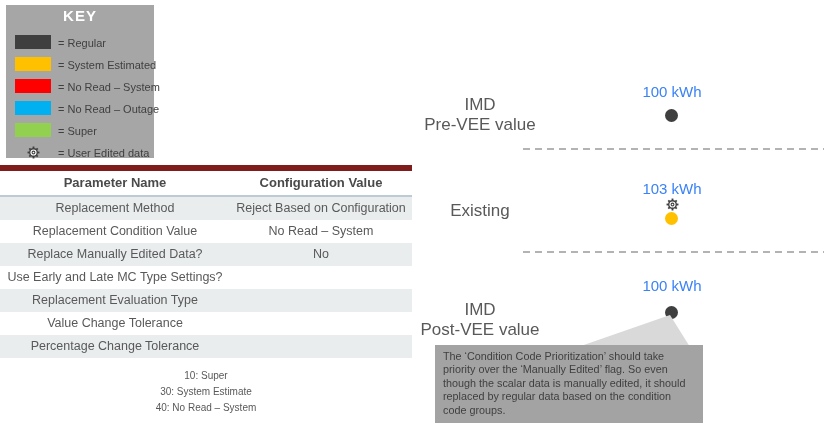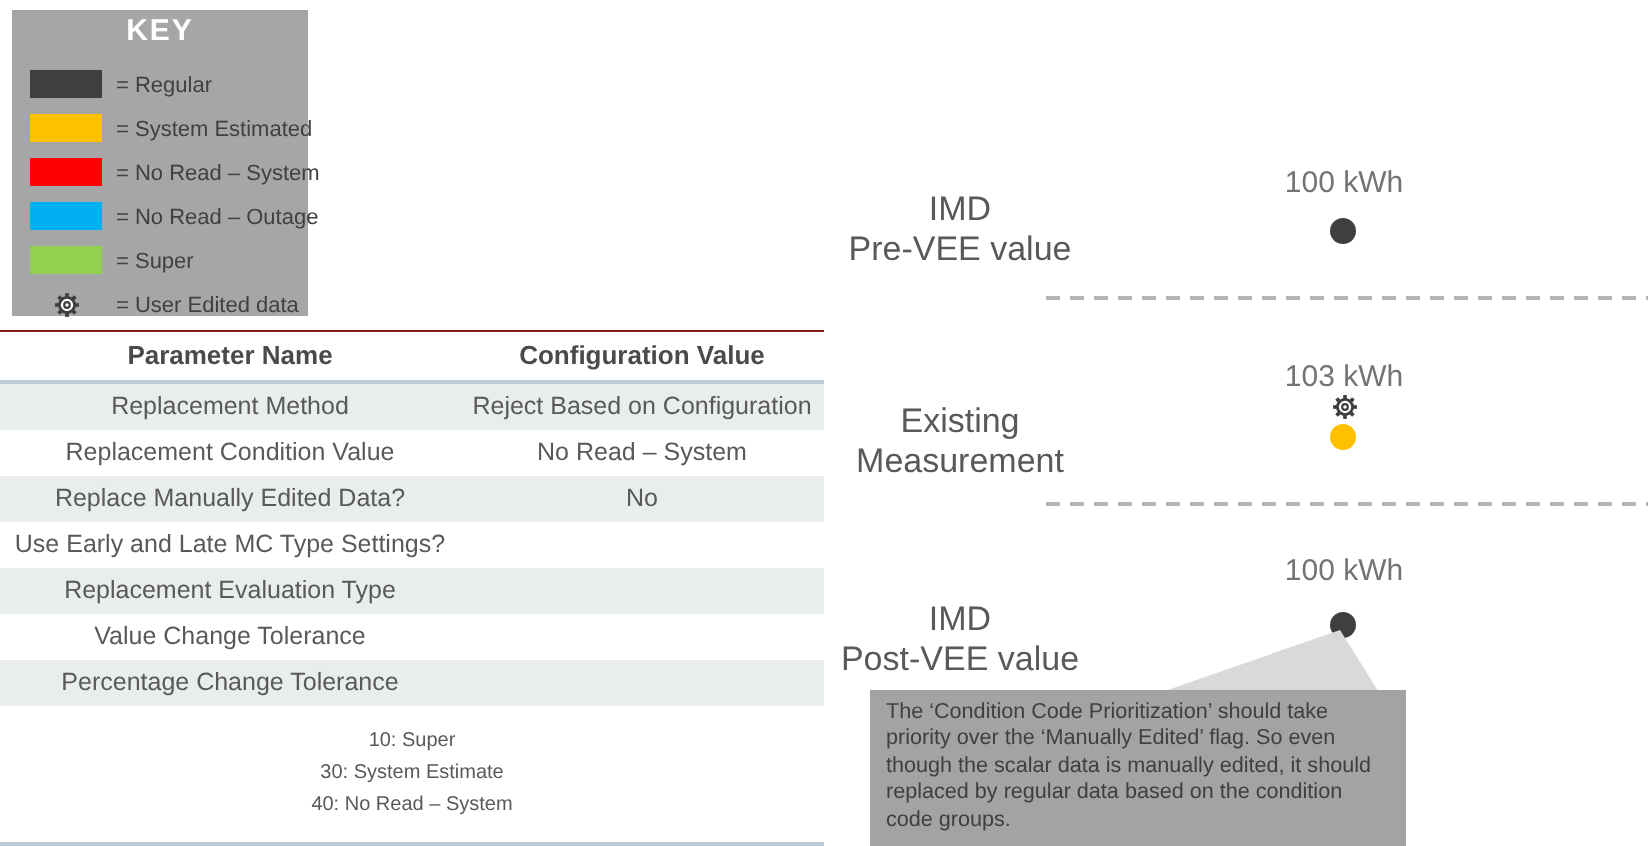--- a/index.html
+++ b/index.html
@@ -10,31 +10,31 @@
   
   .key-box{position:absolute;left:6px;top:5px;width:148px;height:153px;background:#a6a6a6;}
   .key-title{text-align:center;color:#ffffff;font-weight:bold;font-size:15px;letter-spacing:1px;padding-top:2px;height:20px;}
   .key-item{display:flex;align-items:flex-end;height:22px;padding-left:9px;}
   .swatch{width:36px;height:14px;flex:0 0 36px;margin-right:7px;}
   .gear-slot{width:36px;flex:0 0 36px;margin-right:7px;display:flex;justify-content:center;align-items:center;}
   .key-label{font-size:11px;color:#404040;white-space:nowrap;}
   
   .param-table{position:absolute;left:0;top:165px;width:412px;font-size:12.5px;color:#595959;}
   .t-header{display:flex;height:24px;line-height:24px;font-weight:bold;color:#4a4a4a;font-size:13px;
-    border-top:1px solid #7f1d1d;border-bottom:2px solid #bccbd6;background:#ffffff;}
+    border-top:6px solid #7f1d1d;border-bottom:2px solid #bccbd6;background:#ffffff;}
   .t-row{display:flex;height:23px;line-height:23px;background:#ffffff;}
   .t-row.shaded{background:#e9edee;}
   .t-row.last{height:auto;min-height:64px;align-items:center;line-height:16px;
     border-bottom:2px solid #bccbd6;padding:2px 0;}
   .c1{width:230px;text-align:center;}
   .c2{flex:1;text-align:center;}
   .c2.multi div{line-height:16px;font-size:10px;}
   
   .sec-label{position:absolute;left:400px;width:160px;text-align:center;font-size:17px;line-height:1.18;color:#595959;}
-  .sec-value{position:absolute;left:602px;width:140px;text-align:center;font-size:15px;color:#737373;}
+  .sec-value{position:absolute;left:602px;width:140px;text-align:center;font-size:15px;color:#3b82f6;}
   .dot{position:absolute;left:665px;width:13px;height:13px;border-radius:50%;}
   .dash-line{position:absolute;left:523px;width:301px;height:2px;
     background:repeating-linear-gradient(to right,#b3b3b3 0 7px,transparent 7px 12px);}
   .gear-abs{position:absolute;left:666px;top:197px;}
   .wedge{position:absolute;left:560px;top:313px;}
   .callout{position:absolute;left:435px;top:345px;width:252px;background:#a3a3a3;
     padding:5px 8px 7px 8px;font-size:10.8px;line-height:1.25;color:#3f3f3f;}
 </style>
 </head>
 <body>
@@ -131,21 +131,20 @@
   <div class="sec-label" style="top:95px;">
     <div>IMD</div>
     <div>Pre-VEE value</div>
   </div>
   <div class="dot" style="top: 109px; background-color: rgb(63, 63, 63);"></div>
   <div class="dash-line" style="top:148px;"></div>
 
   <div class="sec-value" style="top:180px;">103 kWh</div>
   <div class="sec-label" style="top:201px;">
     <div>Existing</div>
-    <div>Measurement</div>
   </div>
   <span class="gear-abs">
     <svg width="13" height="13" viewBox="0 0 24 24">
       <g stroke="#3f3f3f" stroke-width="3.4">
         <line x1="19" y1="12" x2="23" y2="12"></line>
           <line x1="16.95" y1="16.95" x2="19.78" y2="19.78"></line>
         <line x1="12" y1="19" x2="12" y2="23"></line>
           <line x1="7.05" y1="16.95" x2="4.22" y2="19.78"></line>
         <line x1="5" y1="12" x2="1" y2="12"></line>
           <line x1="7.05" y1="7.05" x2="4.22" y2="4.22"></line>

